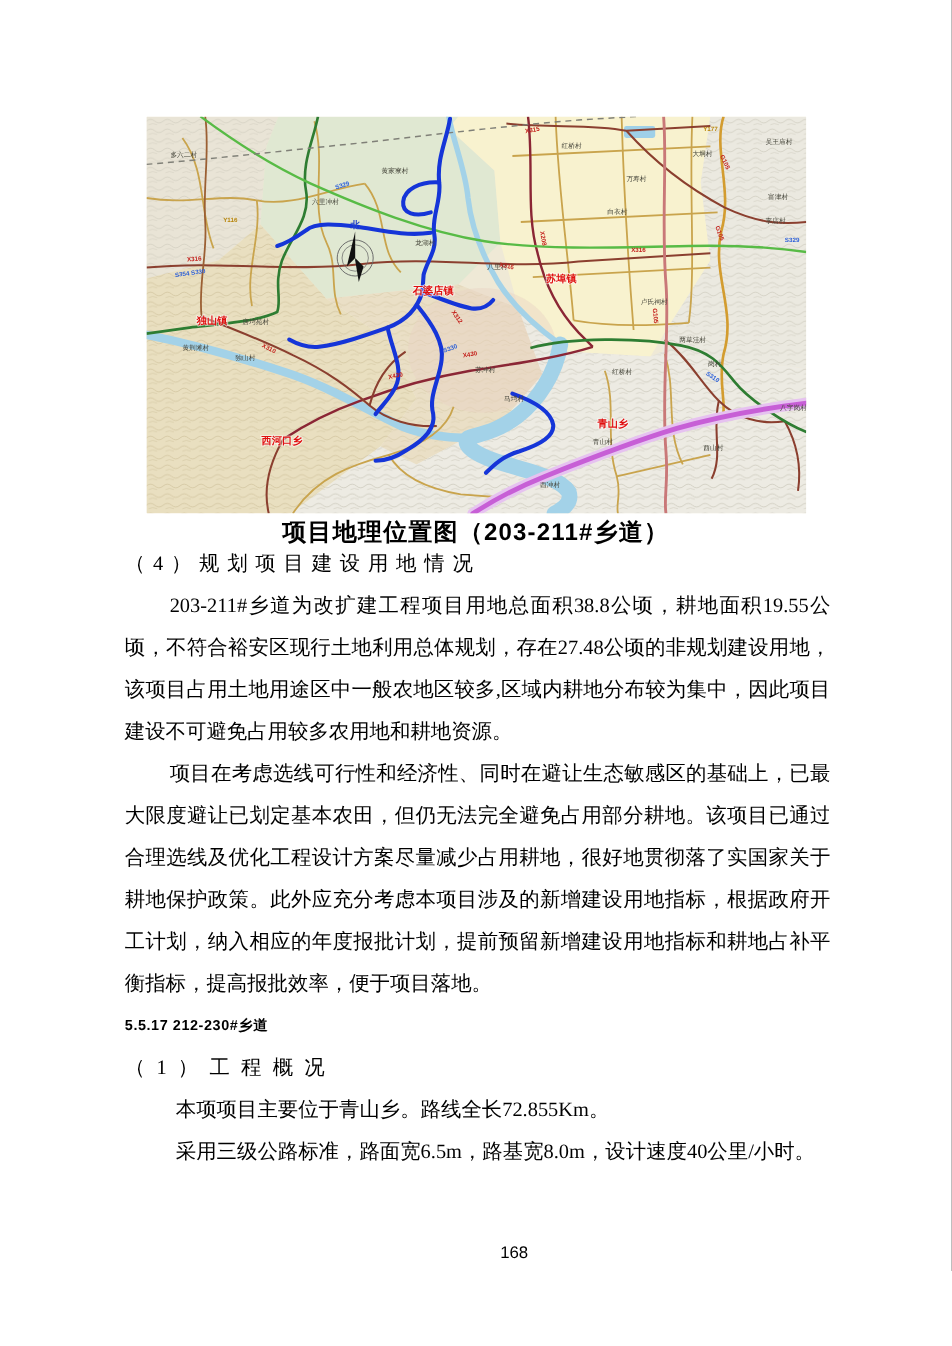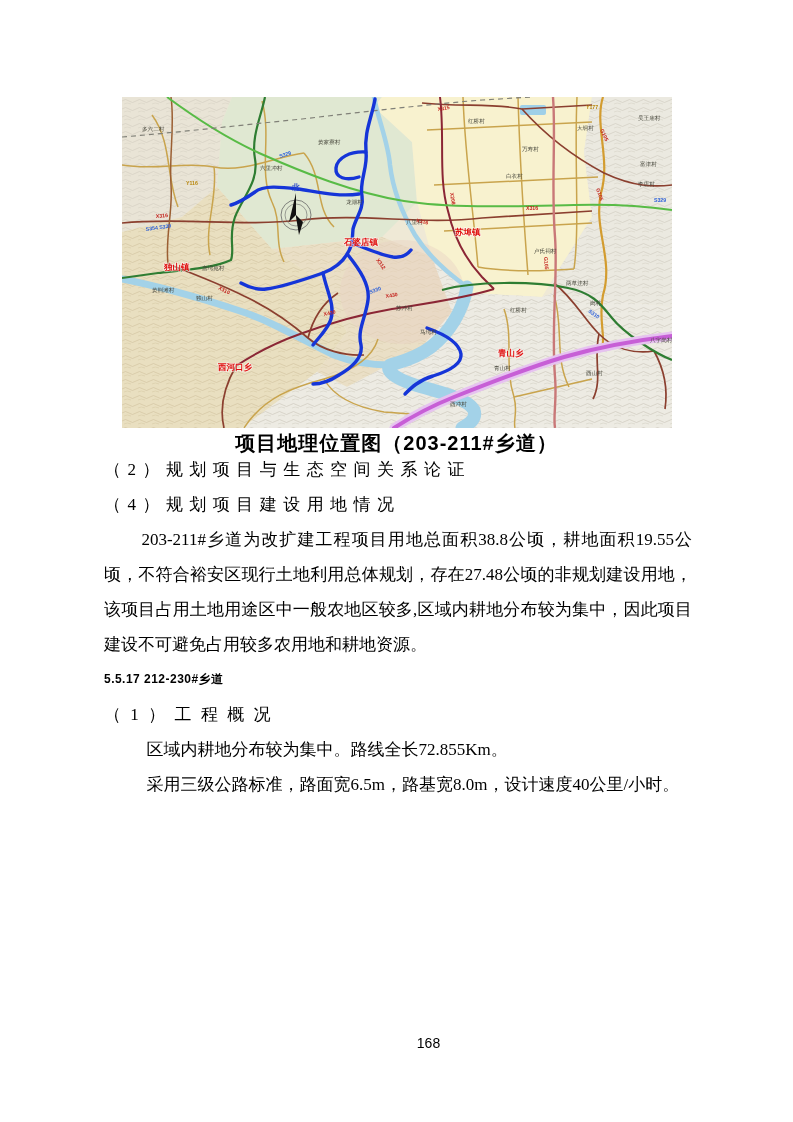--- a/index.html
+++ b/index.html
@@ -204,23 +204,23 @@
           <text x="96" y="273" class="tlabel">西河口乡</text>
           <text x="376" y="259" class="tlabel">青山乡</text>
           <text x="170" y="93" class="north">北</text>
         </g>
     </svg>
   </div>
 
   <div class="caption">项目地理位置图（203-211#乡道）</div>
 
   <div class="textblock">
-    <p class="h-item">（2）规划项目与生态空间关系论证</p>
     <p class="h-item">（4）规划项目建设用地情况</p>
     <p class="body-first">203-211#乡道为改扩建工程项目用地总面积38.8公顷，耕地面积19.55公顷，不符合裕安区现行土地利用总体规划，存在27.48公顷的非规划建设用地，该项目占用土地用途区中一般农地区较多,区域内耕地分布较为集中，因此项目建设不可避免占用较多农用地和耕地资源。</p>
+    <p class="body-first">项目在考虑选线可行性和经济性、同时在避让生态敏感区的基础上，已最大限度避让已划定基本农田，但仍无法完全避免占用部分耕地。该项目已通过合理选线及优化工程设计方案尽量减少占用耕地，很好地贯彻落了实国家关于耕地保护政策。此外应充分考虑本项目涉及的新增建设用地指标，根据政府开工计划，纳入相应的年度报批计划，提前预留新增建设用地指标和耕地占补平衡指标，提高报批效率，便于项目落地。</p>
     <p class="h5517">5.5.17 212-230#乡道</p>
     <p class="sub">（1）工程概况</p>
-    <p class="plain">区域内耕地分布较为集中。路线全长72.855Km。</p>
+    <p class="plain">本项项目主要位于青山乡。路线全长72.855Km。</p>
     <p class="plain">采用三级公路标准，路面宽6.5m，路基宽8.0m，设计速度40公里/小时。</p>
   </div>
 
   <div class="pagenum">168</div>
 </div>
 
 </body></html>

